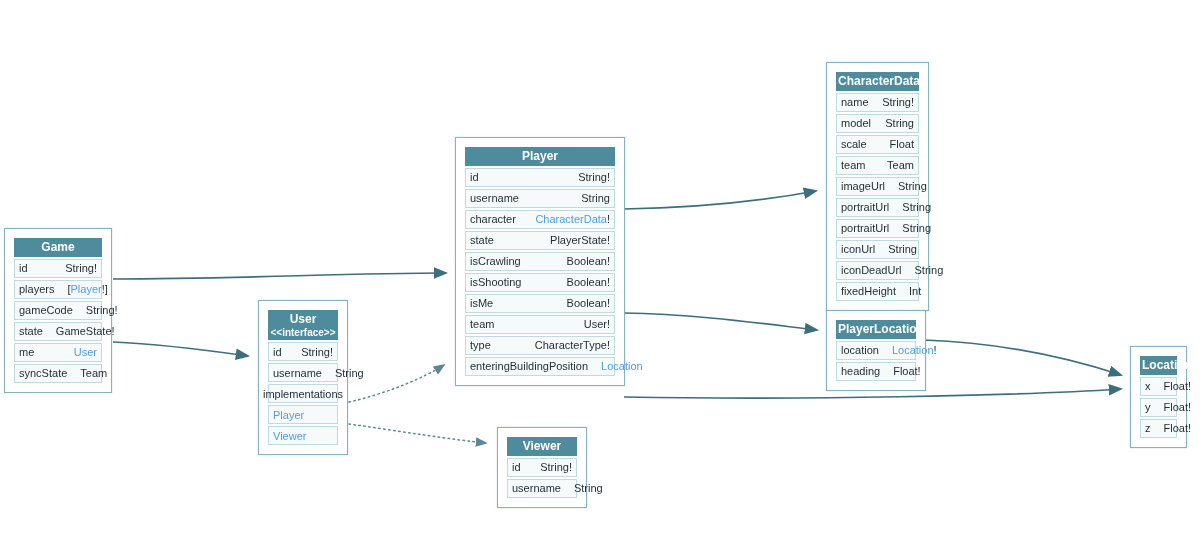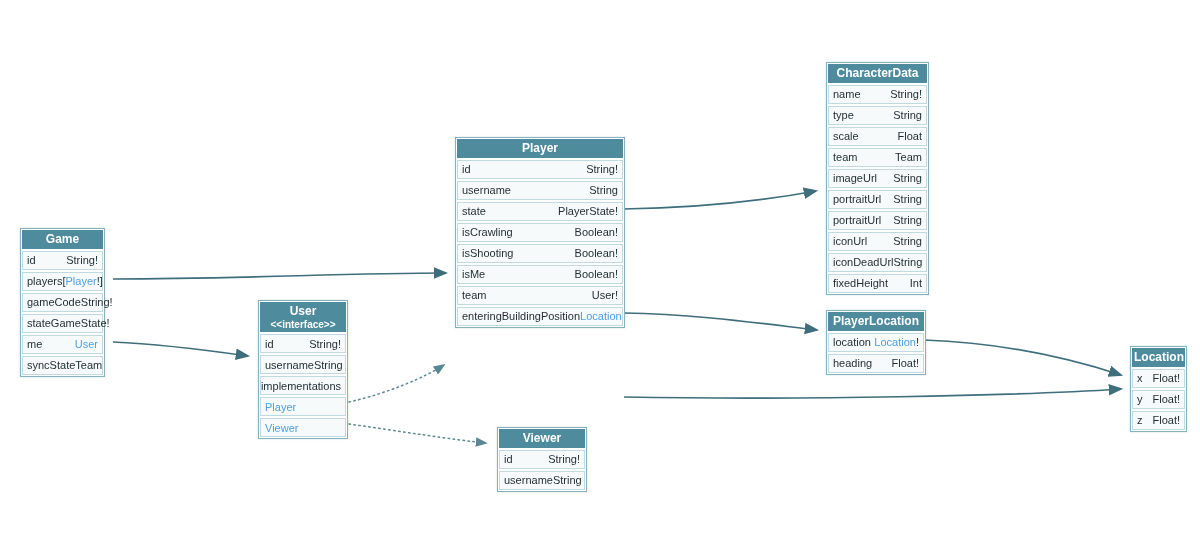--- a/index.html
+++ b/index.html
@@ -15,29 +15,29 @@
     --page-bg:#ffffff;
   }
   *{margin:0;padding:0;box-sizing:border-box;}
   body{background:var(--page-bg);font-family:"Liberation Sans",sans-serif;}
   .stage{position:relative;width:1200px;height:547px;background:var(--page-bg);overflow:hidden;}
   svg.edges{position:absolute;left:0;top:0;width:1200px;height:547px;}
   path.edge{fill:none;stroke:var(--edge-solid);stroke-width:1.7;}
   path.edge.dotted{stroke:var(--edge-dotted);stroke-width:1.5;stroke-dasharray:1.5 3.5;stroke-linecap:round;}
   #arrow-solid path{fill:var(--edge-solid);}
   #arrow-dotted path{fill:var(--edge-dotted);}
-  .type-table{position:absolute;border:1px solid var(--table-border);background:#ffffff;padding:1px;
+  .type-table{position:absolute;border:1px solid var(--table-border);background:#ffffff;padding:9px;
     box-shadow:0 0 2px rgba(70,110,125,.25);}
   .thead{background:var(--header-bg);color:var(--header-text);text-align:center;
     font-weight:bold;font-size:12px;line-height:1.15;padding:3px 2px 2px 2px;}
   .thead .subtitle{display:block;font-size:10px;font-weight:bold;text-align:center;}
-  .row{display:flex;justify-content:space-between;align-items:center;gap:0;
+  .row{display:flex;justify-content:space-between;align-items:center;gap:13px;
     background:var(--row-bg);border:1px solid var(--row-border);margin-top:2px;
     height:19px;padding:0 4px;font-size:11px;color:var(--field-text);white-space:nowrap;}
-  .row.center{justify-content:flex-end;}
+  .row.center{justify-content:center;}
   .fname{color:var(--field-text);}
   .ftype{text-align:center;}
   .link{color:var(--link-text);cursor:pointer;}
 </style>
 </head>
 <body>
 
 <div class="stage">
   <svg class="edges" id="edges-svg" viewBox="0 0 1200 547" xmlns="http://www.w3.org/2000/svg">
     <defs>
@@ -51,21 +51,21 @@
   <path d="M113,279 C240,279 345,273 446,273" class="edge solid" marker-end="url(#arrow-solid)"></path>
       <path d="M113,342 C160,344 213,351 248,356" class="edge solid" marker-end="url(#arrow-solid)"></path>
       <path d="M624,209 C693,208 762,201 816,191" class="edge solid" marker-end="url(#arrow-solid)"></path>
       <path d="M624,313 C695,314 765,324 817,330" class="edge solid" marker-end="url(#arrow-solid)"></path>
       <path d="M624,397 C800,400 1015,396 1121,389" class="edge solid" marker-end="url(#arrow-solid)"></path>
       <path d="M924,340 C1010,343 1078,361 1121,375" class="edge solid" marker-end="url(#arrow-solid)"></path>
       <path d="M349,402 C385,394 424,378 444,365" class="edge dotted" marker-end="url(#arrow-dotted)"></path>
       <path d="M349,424 C398,431 455,440 486,443" class="edge dotted" marker-end="url(#arrow-dotted)"></path>
     </svg>
   <div id="tables-layer">
-      <div class="type-table" style="left: 20px; top: 228px; width: 85px;">
+      <div class="type-table" style="left: 4px; top: 228px; width: 108px;">
     <div class="thead">
       <span>Game</span>
       
     </div>
     <div>
           <div class="row">
             <span class="fname">id</span>
             <span class="ftype"><span class="">String!</span></span>
           </div>
           <div class="row">
@@ -123,40 +123,48 @@
     <div>
           <div class="row">
             <span class="fname">id</span>
             <span class="ftype"><span class="">String!</span></span>
           </div>
           <div class="row">
             <span class="fname">username</span>
             <span class="ftype"><span class="">String</span></span>
           </div>
           <div class="row">
+            <span class="fname">character</span>
+            <span class="ftype"><span class="link">CharacterData</span><span class="">!</span></span>
+          </div>
+          <div class="row">
             <span class="fname">state</span>
             <span class="ftype"><span class="">PlayerState!</span></span>
           </div>
           <div class="row">
             <span class="fname">isCrawling</span>
             <span class="ftype"><span class="">Boolean!</span></span>
           </div>
           <div class="row">
             <span class="fname">isShooting</span>
             <span class="ftype"><span class="">Boolean!</span></span>
           </div>
           <div class="row">
             <span class="fname">isMe</span>
             <span class="ftype"><span class="">Boolean!</span></span>
           </div>
           <div class="row">
             <span class="fname">team</span>
             <span class="ftype"><span class="">User!</span></span>
           </div>
           <div class="row">
+            <span class="fname">type</span>
+            <span class="ftype"><span class="">CharacterType!</span></span>
+          </div>
+          <div class="row">
             <span class="fname">enteringBuildingPosition</span>
             <span class="ftype"><span class="link">Location</span></span>
           </div>
         </div>
   </div>
       <div class="type-table" style="left: 497px; top: 427px; width: 90px;">
     <div class="thead">
       <span>Viewer</span>
       
     </div>
@@ -175,21 +183,21 @@
     <div class="thead">
       <span>CharacterData</span>
       
     </div>
     <div>
           <div class="row">
             <span class="fname">name</span>
             <span class="ftype"><span class="">String!</span></span>
           </div>
           <div class="row">
-            <span class="fname">type</span>
+            <span class="fname">model</span>
             <span class="ftype"><span class="">String</span></span>
           </div>
           <div class="row">
             <span class="fname">scale</span>
             <span class="ftype"><span class="">Float</span></span>
           </div>
           <div class="row">
             <span class="fname">team</span>
             <span class="ftype"><span class="">Team</span></span>
           </div>

